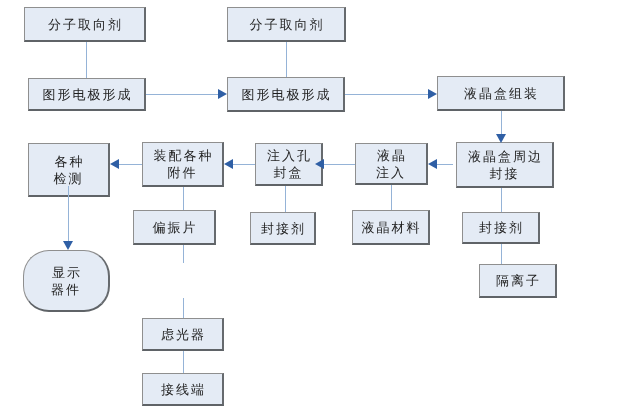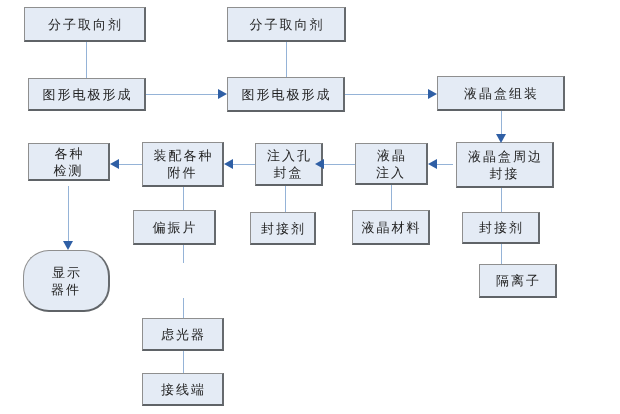--- a/index.html
+++ b/index.html
@@ -41,21 +41,21 @@
 
 <div id="canvas">
 
   <div class="node" style="left:24px;top:7px;width:122px;height:35px">分子取向剂</div>
   <div class="node" style="left:227px;top:7px;width:119px;height:35px">分子取向剂</div>
 
   <div class="node" style="left:28px;top:78px;width:118px;height:33px">图形电极形成</div>
   <div class="node" style="left:227px;top:77px;width:118px;height:35px">图形电极形成</div>
   <div class="node" style="left:437px;top:76px;width:128px;height:35px">液晶盒组装</div>
 
-  <div class="node" style="left:28px;top:143px;width:82px;height:38px">各种
+  <div class="node" style="left:28px;top:143px;width:82px;height:54px">各种
 检测</div>
   <div class="node" style="left:142px;top:142px;width:82px;height:45px">装配各种
 附件</div>
   <div class="node" style="left:255px;top:143px;width:68px;height:43px">注入孔
 封盒</div>
   <div class="node" style="left:355px;top:143px;width:73px;height:42px">液晶
 注入</div>
   <div class="node" style="left:456px;top:142px;width:98px;height:46px">液晶盒周边
 封接</div>
 

